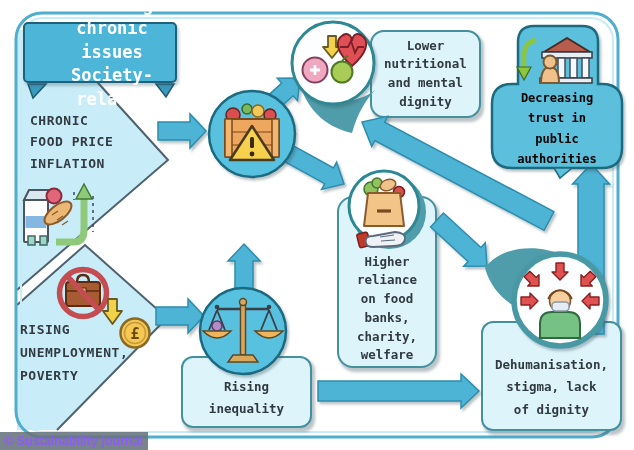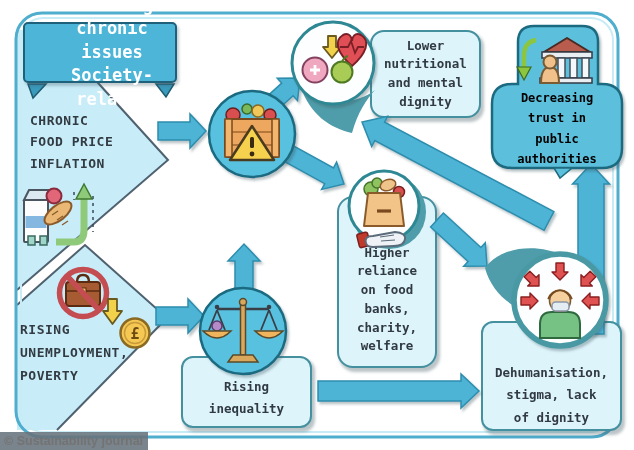--- a/index.html
+++ b/index.html
@@ -8,36 +8,36 @@
   svg{position:absolute;left:0;top:0;}
   .layer-bg{z-index:0;}
   .layer-fg{z-index:2;}
   .txt{white-space:pre-line;}
   .nbox{position:absolute;z-index:1;background:#def4fb;border:2px solid #44909f;border-radius:12px;
         box-shadow:2.5px 3.5px 3px rgba(60,85,95,.35);color:#313a42;font-weight:bold;
         display:flex;align-items:center;justify-content:center;text-align:center;box-sizing:border-box;}
   .box-insecurity{left:183px;top:170px;width:122px;height:82px;font-size:12.5px;line-height:1.8;}
   .box-health{left:370px;top:30px;width:111px;height:88px;font-size:12.5px;line-height:1.5;border-radius:14px;}
   .box-foodbanks{left:337px;top:196px;width:100px;height:172px;font-size:12.5px;line-height:1.5;
-        border-radius:16px;align-items:flex-end;padding-bottom:10px;}
+        border-radius:16px;align-items:flex-end;padding-bottom:1px;}
   .box-dehumanisation{left:481px;top:321px;width:141px;height:110px;font-size:12.5px;line-height:1.8;
-        align-items:flex-end;}
+        align-items:flex-end;padding-bottom:8px;}
   .box-inequality{left:181px;top:356px;width:131px;height:72px;font-size:12.5px;line-height:1.75;
         align-items:flex-end;padding-bottom:6px;}
   .banner{position:absolute;z-index:3;left:23px;top:22px;width:154px;height:61px;background:#4db5d8;
         border:2.5px solid #1f617a;border-radius:5px;color:#fff;font-weight:bold;font-size:17px;
         line-height:1.38;display:flex;align-items:center;justify-content:center;text-align:center;
         box-sizing:border-box;box-shadow:2px 3px 3px rgba(60,85,95,.3);padding-left:24px;}
   .chevlabel{position:absolute;z-index:3;color:#333b42;font-weight:bold;font-size:13px;letter-spacing:.5px;}
   .lbl-inflation{left:20px;top:110px;width:130px;line-height:1.65;margin-left:10px;}
   .lbl-unemployment{left:20px;top:318px;width:140px;line-height:1.78;}
   .trust-text{position:absolute;z-index:3;left:497px;top:88px;width:120px;color:#000000;font-weight:bold;
         font-size:12px;line-height:1.7;text-align:center;}
   .credit{position:absolute;z-index:4;left:0;top:432px;width:148px;height:18px;background:rgba(104,115,124,.88);
-        color:#737373;font-family:"Liberation Sans",sans-serif;font-weight:bold;font-size:12.5px;
+        color:#8b5cf6;font-family:"Liberation Sans",sans-serif;font-weight:bold;font-size:12.5px;
         display:flex;align-items:center;padding-left:4px;box-sizing:border-box;}
 </style>
 </head>
 <body>
 
 <div class="canvas">
 
   <svg class="layer-bg" width="634" height="450" viewBox="0 0 634 450">
     <polygon points="17,30 50,30 168,160 17,290" fill="#c8edf9"></polygon>
     <path d="M50,30 L168,160 L17,290" fill="none" stroke="#2b3c4c" stroke-width="2" opacity="0.8"></path>

